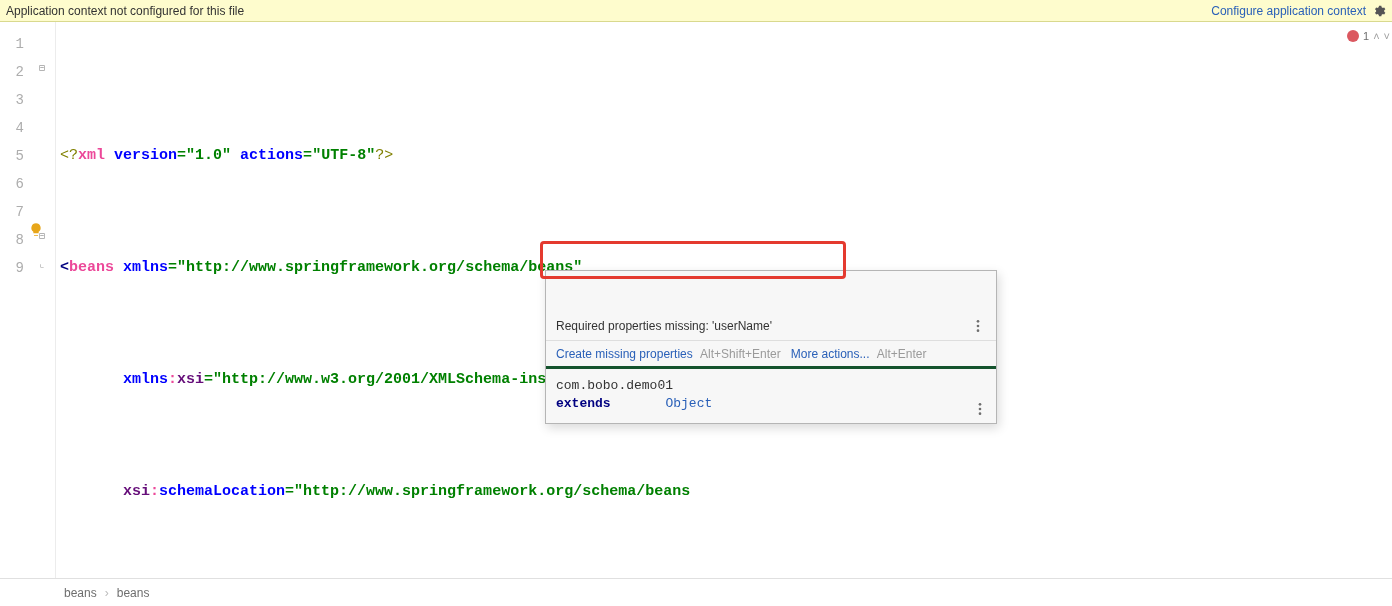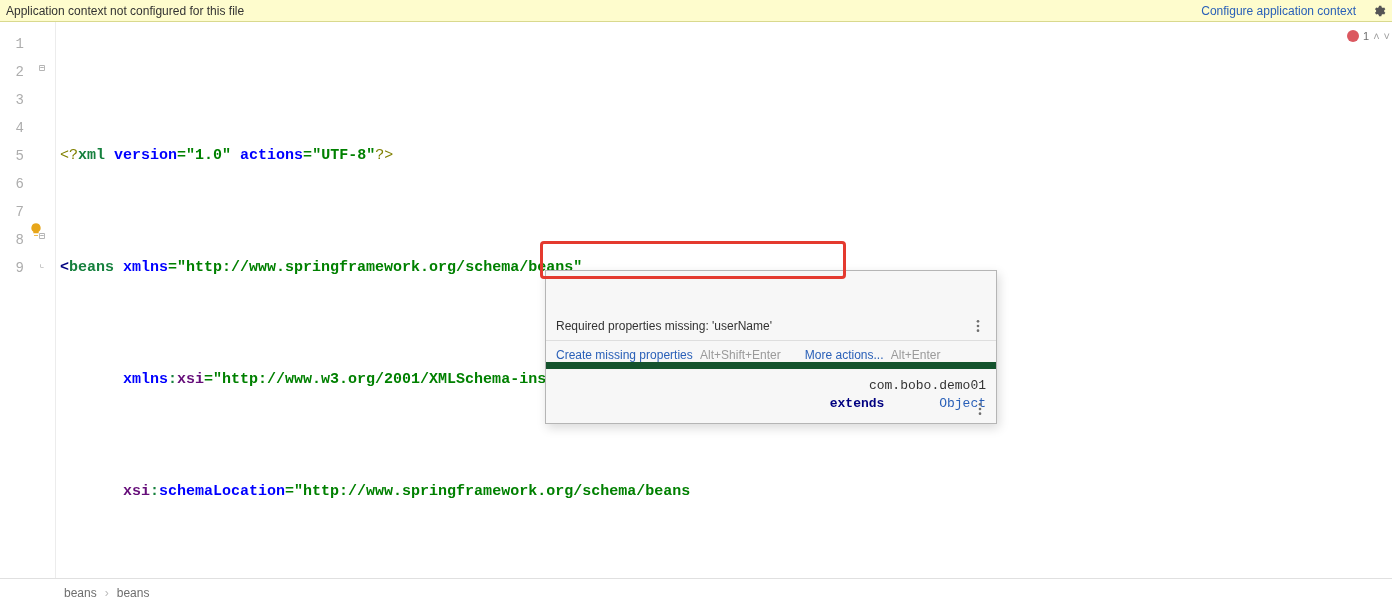--- a/index.html
+++ b/index.html
@@ -23,21 +23,21 @@
     background: #fefccd;
     border-bottom: 1px solid #d9d98e;
     display: flex;
     align-items: center;
     justify-content: space-between;
     font-family: "Segoe UI", Arial, sans-serif;
     font-size: 12px;
     color: #333;
     padding: 0 6px;
   }
-  .notify-right { display: flex; align-items: center; gap: 16px; }
+  .notify-right { display: flex; align-items: center; gap: 6px; }
   .notify-link { color: #2a60b8; cursor: pointer; }
   .gear-icon { width: 14px; height: 14px; }
 
   
   .editor-area {
     position: absolute;
     top: 22px; left: 0; right: 0; bottom: 28px;
     display: flex;
   }
   .gutter {
@@ -80,21 +80,21 @@
   }
   .code-line { height: 28px; padding-left: 4px; }
   .bulb-icon {
     position: absolute;
     left: -28px;
     top: 200px;
     width: 16px; height: 16px;
     color: #e7a61a;
   }
 
-  .t-tag  { color: #15803d; font-weight: bold; }
+  .t-tag  { color: #ec4899; font-weight: bold; }
   .t-attr { color: #0000ff; font-weight: bold; }
   .t-ns   { color: #660e7a; font-weight: bold; }
   .t-str  { color: #008000; font-weight: bold; }
   .t-punc { color: #000080; font-weight: bold; }
   .t-pi   { color: #808000; }
 
   
   .marker-strip {
     width: 26px;
     background: #ffffff;
@@ -137,35 +137,34 @@
     display: flex;
     justify-content: space-between;
     align-items: center;
     height: 30px;
     padding: 0 10px;
     border-bottom: 1px solid #dedede;
     margin-top: 40px;
   }
   .popup-row2 {
     display: flex;
-    align-items: flex-end;
-    gap: 24px;
+    align-items: center;
+    gap: 10px;
     height: 28px;
     padding: 0 10px;
-    border-bottom: 7px solid #14532d;
+    border-bottom: 3px solid #14532d;
   }
   .popup-link { color: #2a60b8; cursor: pointer; }
   .popup-shortcut { color: #9a9a9a; margin-left: 4px; }
   .popup-body {
     padding: 8px 10px 10px 10px;
     font-family: Consolas, "Courier New", monospace;
     font-size: 13px;
     line-height: 18px;
     position: relative;
-    text-align: right;
   }
   .popup-body .kw { color: #000080; font-weight: bold; }
   .popup-body .cls { font-weight: bold; }
   .popup-body .obj { color: #2a60b8; margin-left: 47px; }
   .dots-icon {
     width: 16px; height: 16px;
     color: #6e6e6e;
     cursor: pointer;
   }
   .popup-body .dots-corner {

